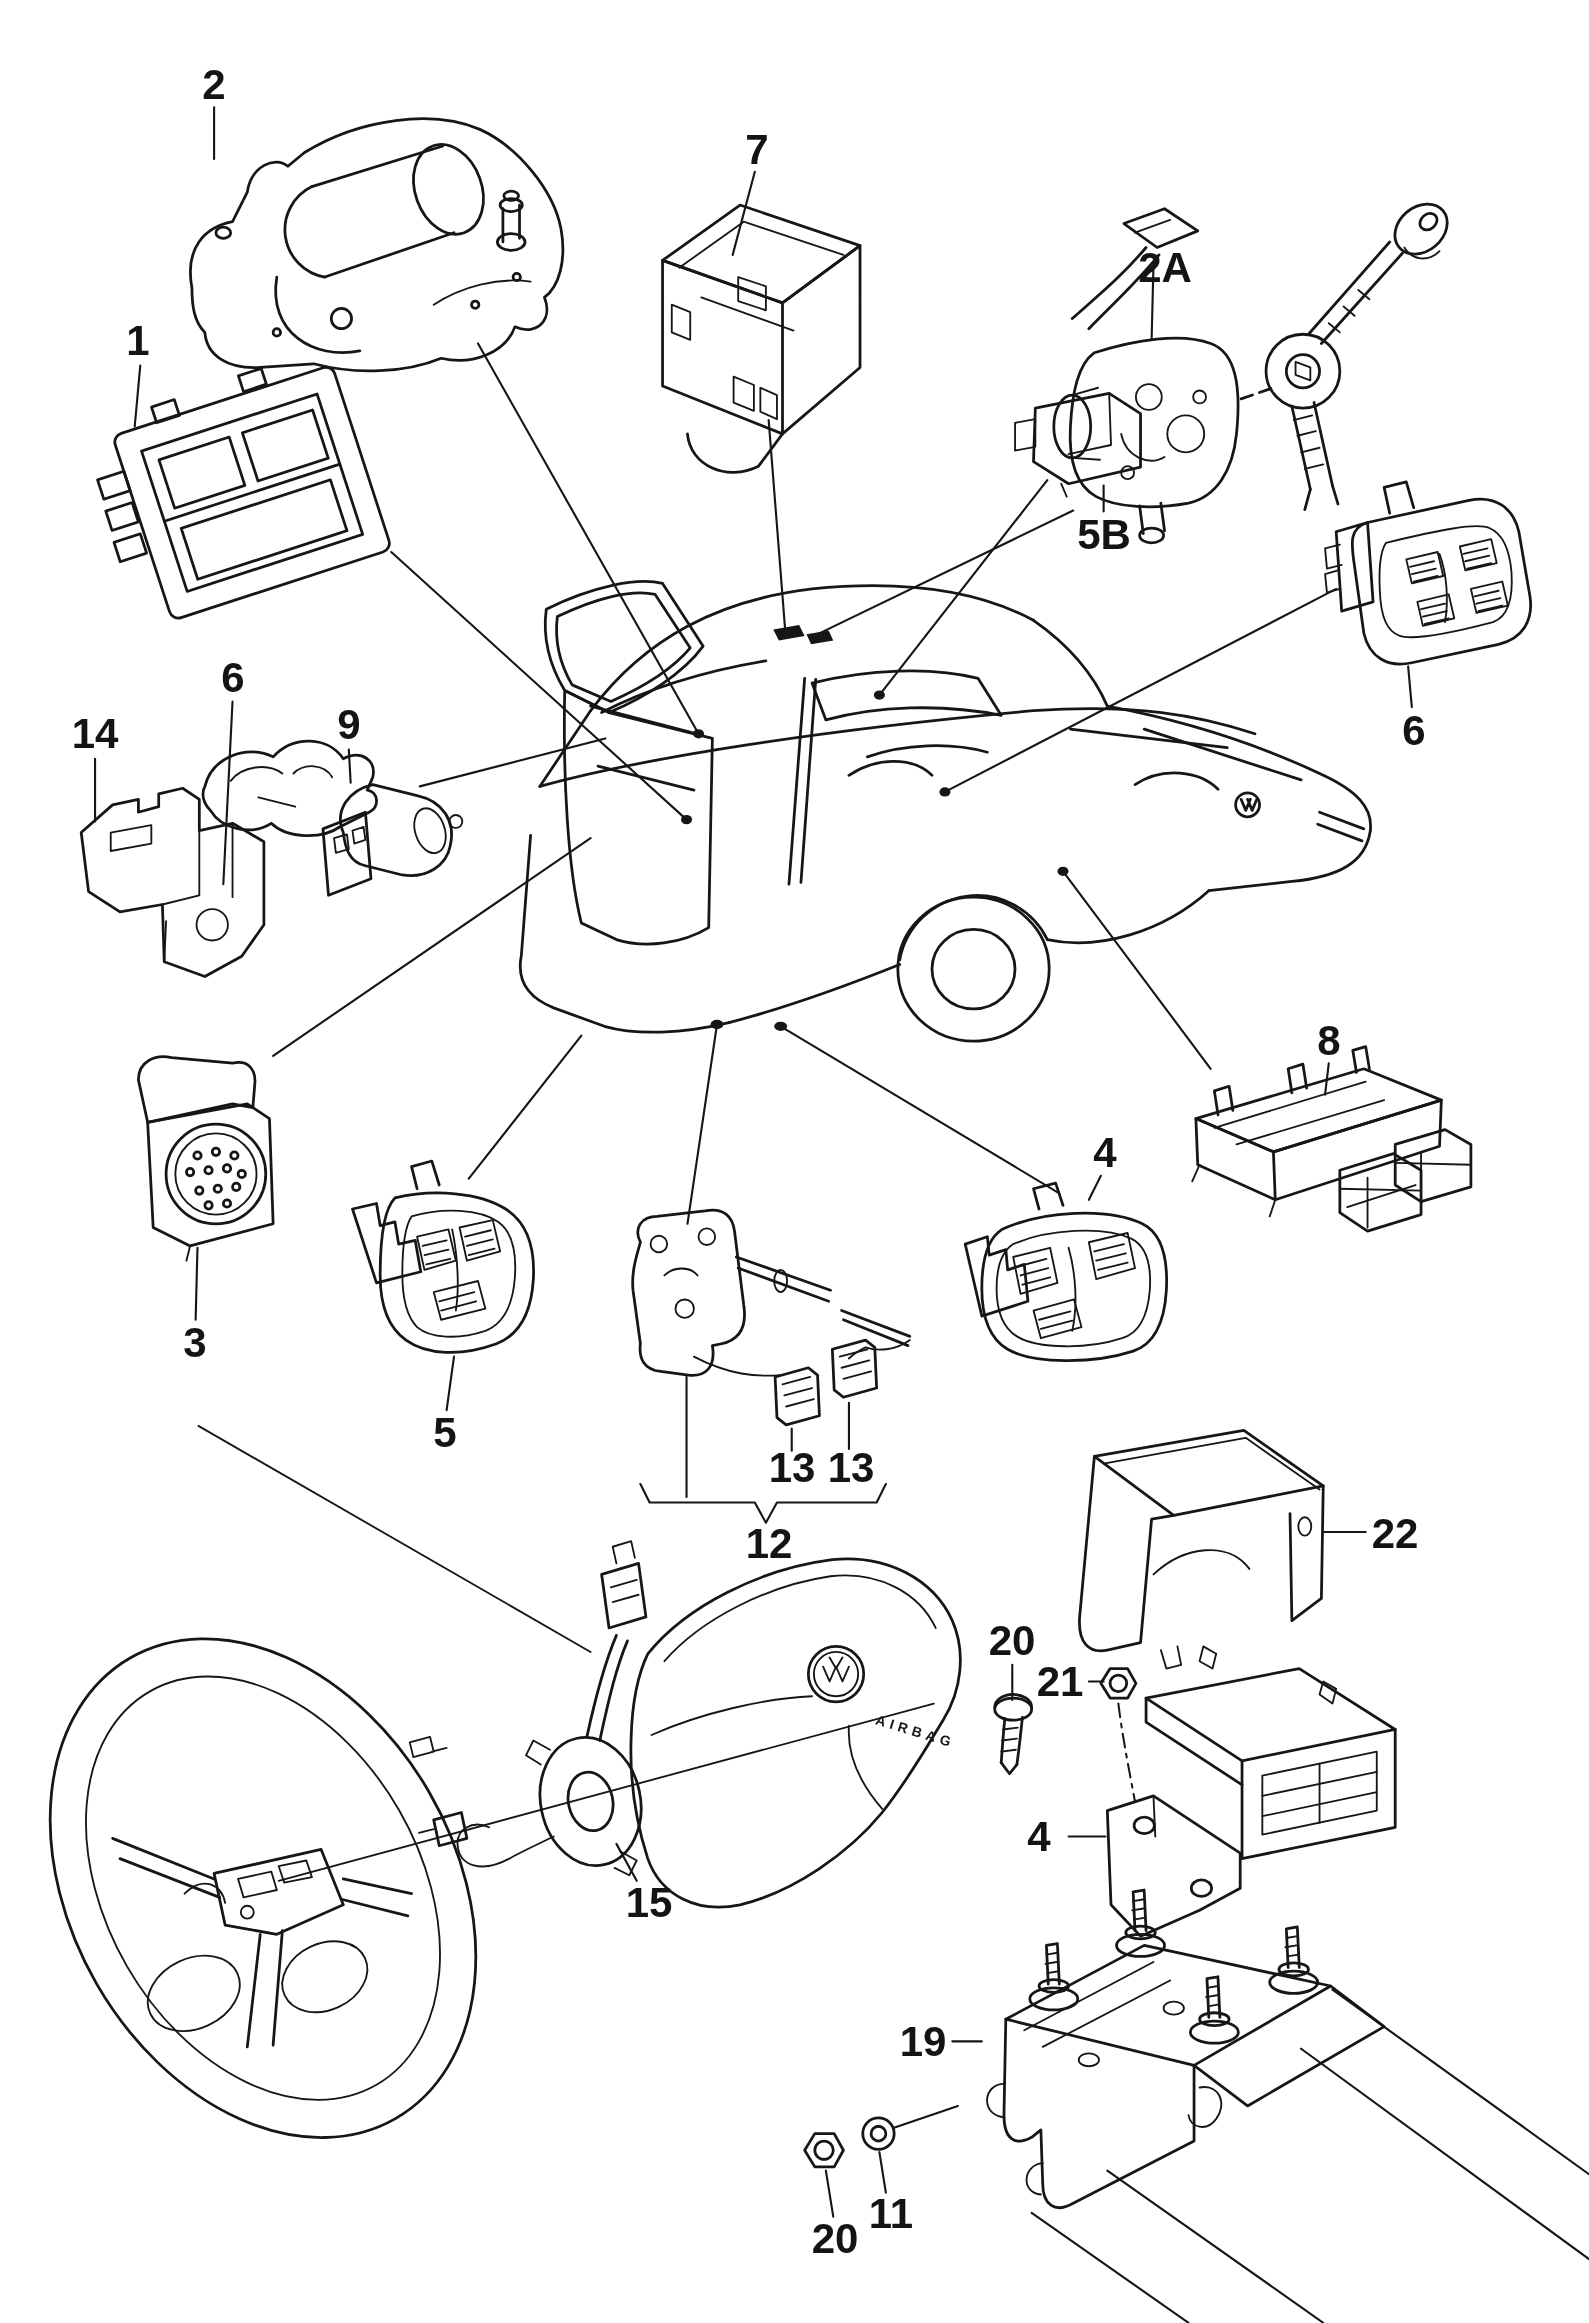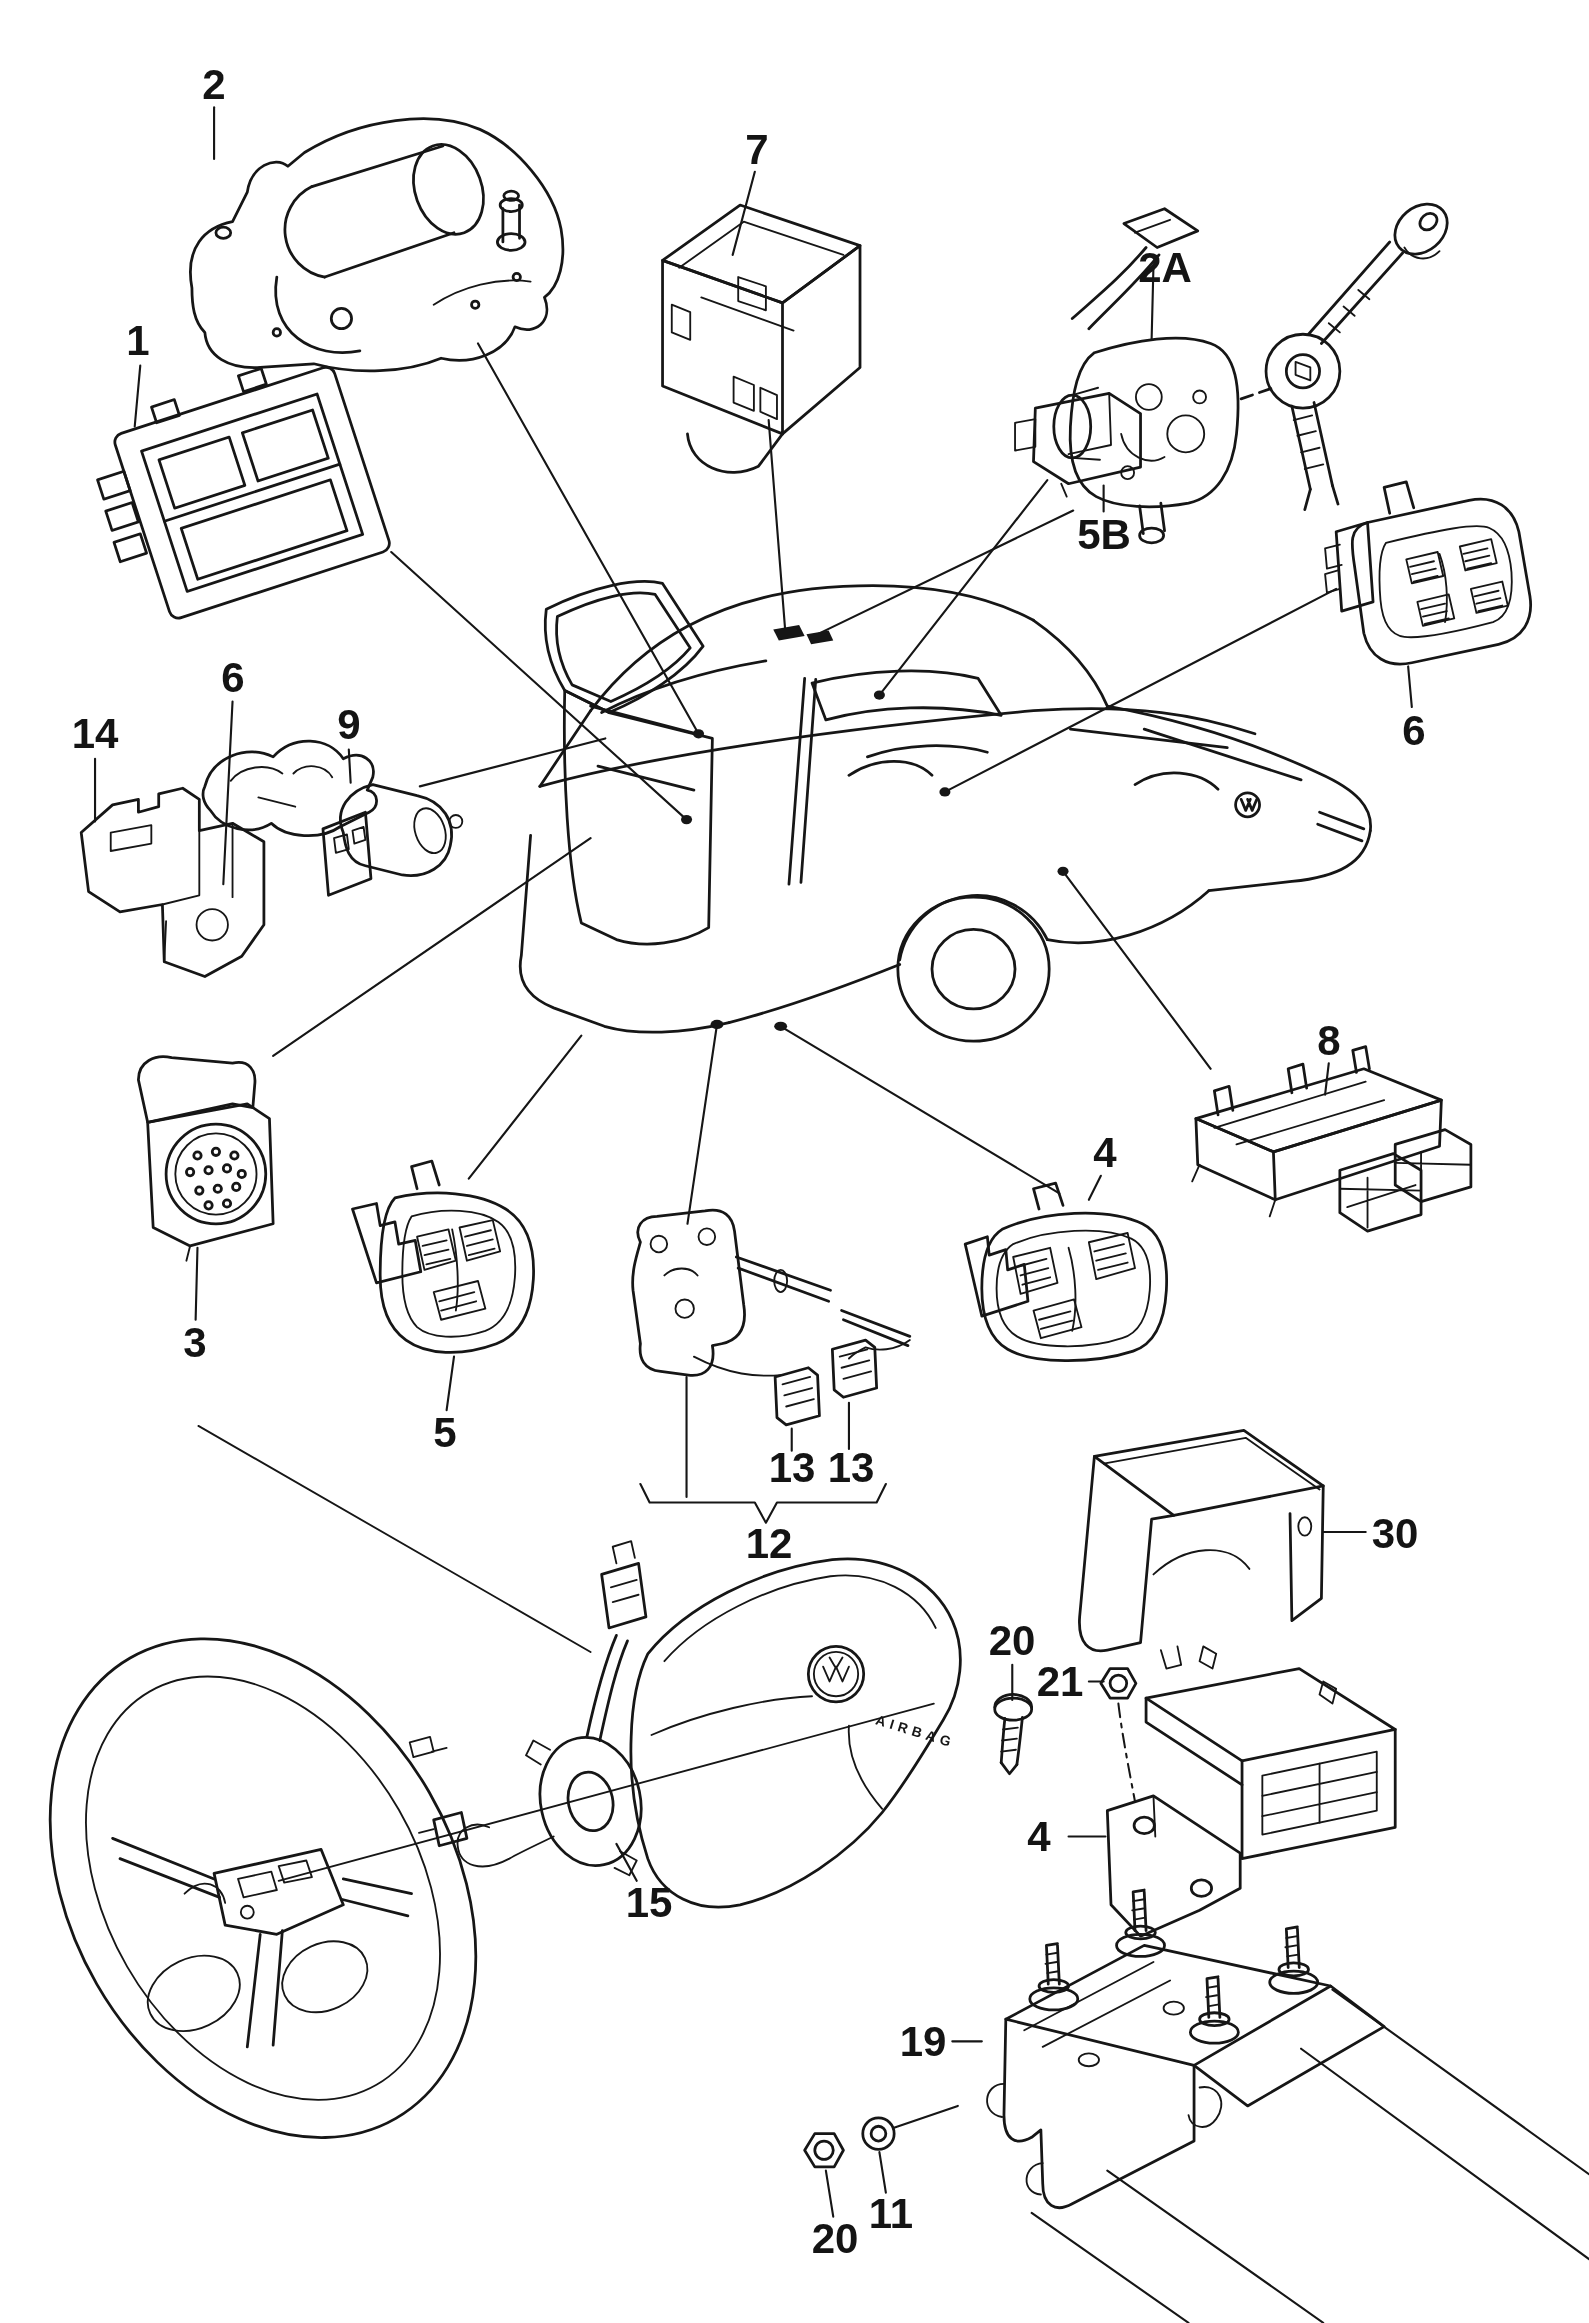--- a/index.html
+++ b/index.html
@@ -446,21 +446,21 @@
       <div class="callout" style="left: 233px; top: 678px;">6</div>
       <div class="callout" style="left: 95px; top: 734px;">14</div>
       <div class="callout" style="left: 349px; top: 725px;">9</div>
       <div class="callout" style="left: 195px; top: 1343px;">3</div>
       <div class="callout" style="left: 445px; top: 1433px;">5</div>
       <div class="callout" style="left: 1105px; top: 1153px;">4</div>
       <div class="callout" style="left: 1329px; top: 1041px;">8</div>
       <div class="callout" style="left: 792px; top: 1468px;">13</div>
       <div class="callout" style="left: 851px; top: 1468px;">13</div>
       <div class="callout" style="left: 769px; top: 1544px;">12</div>
-      <div class="callout" style="left: 1395px; top: 1534px;">30</div>
+      <div class="callout" style="left: 1395px; top: 1534px;">22</div>
       <div class="callout" style="left: 1012px; top: 1641px;">20</div>
       <div class="callout" style="left: 1060px; top: 1682px;">21</div>
       <div class="callout" style="left: 1039px; top: 1837px;">4</div>
       <div class="callout" style="left: 923px; top: 2042px;">19</div>
       <div class="callout" style="left: 649px; top: 1903px;">15</div>
       <div class="callout" style="left: 891px; top: 2214px;">11</div>
       <div class="callout" style="left: 835px; top: 2239px;">20</div>
     </div>
 
 </div>

